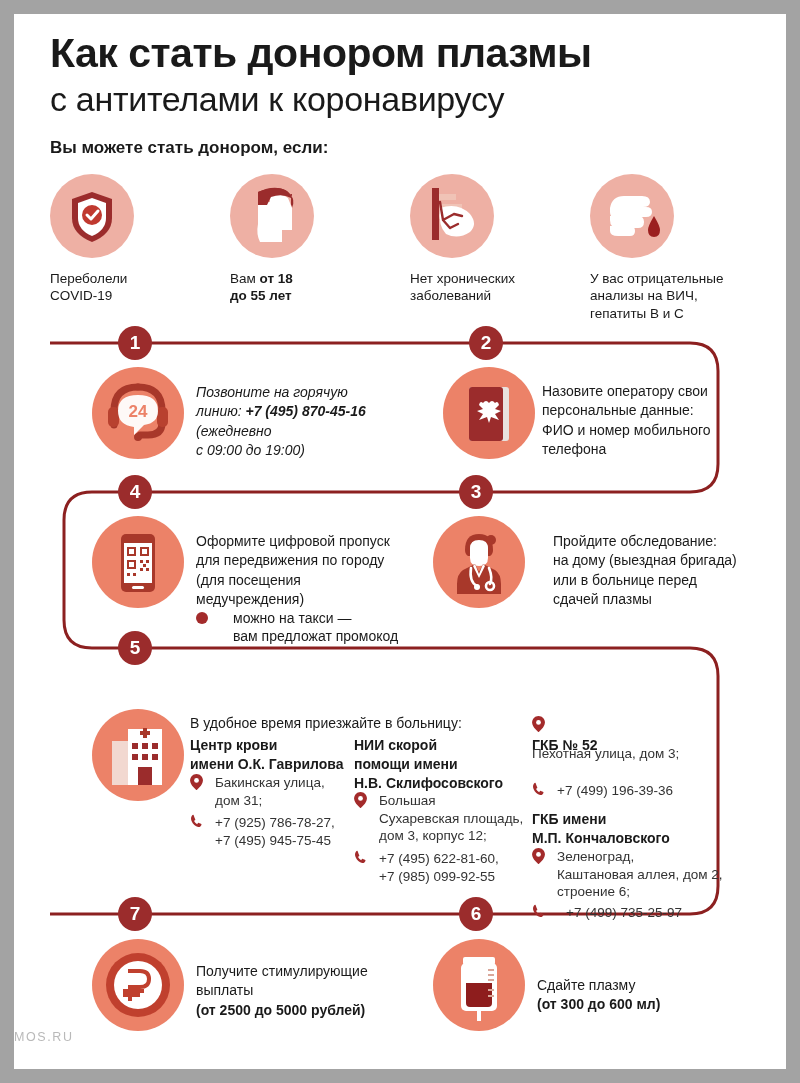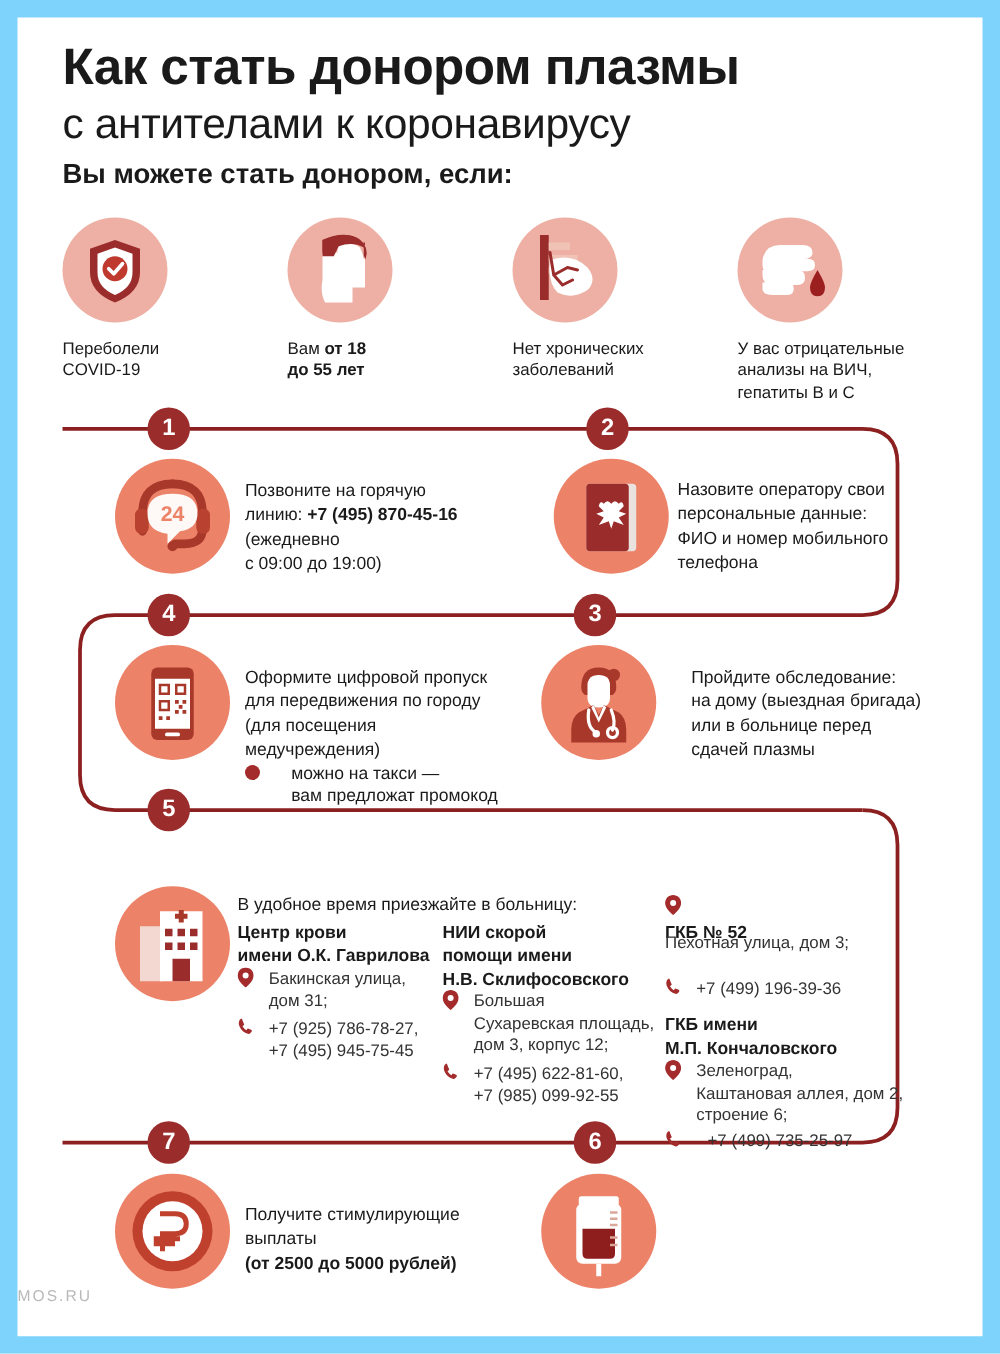--- a/index.html
+++ b/index.html
@@ -8,21 +8,21 @@
     background: #ffffff;
   }
   body {
     font-family: "Liberation Sans", "DejaVu Sans", sans-serif;
     -webkit-font-smoothing: antialiased;
   }
   #poster {
     position: relative;
     width: 800px;
     height: 1083px;
-    background: #7dd3fc;
+    background: #a3a3a3;
     box-sizing: border-box;
     overflow: hidden;
   }
   #sheet {
     position: absolute;
     left: 14px;
     top: 14px;
     width: 772px;
     height: 1055px;
     background: #ffffff;
@@ -57,22 +57,22 @@
     font-size: 34px;
     font-weight: normal;
     letter-spacing: -0.3px;
     color: #1a1a1a;
     white-space: nowrap;
     text-align: center;
   }
   .lead {
     position: absolute;
     left: 36px;
-    top: 112px;
-    font-size: 22px;
+    top: 124px;
+    font-size: 17px;
     font-weight: bold;
     color: #1a1a1a;
   }
 
   
   .cond {
     position: absolute;
     top: 160px;
     width: 175px;
   }
@@ -276,21 +276,21 @@
       <svg viewBox="0 0 92 92" width="92" height="92">
         <path d="M46 20 Q22 20 22 44 L22 58" stroke="#a8382a" stroke-width="7" fill="none" stroke-linecap="round"></path>
         <path d="M46 20 Q70 20 70 44 L70 56 Q70 68 56 68 L48 68" stroke="#a8382a" stroke-width="7" fill="none" stroke-linecap="round"></path>
         <circle cx="46" cy="70" r="4" fill="#a8382a"></circle>
         <rect x="16" y="40" width="11" height="20" rx="5" fill="#b8412f"></rect>
         <rect x="65" y="40" width="11" height="20" rx="5" fill="#b8412f"></rect>
         <path d="M46 28 Q26 28 26 44 Q26 58 42 60 L42 68 L52 58 Q66 56 66 44 Q66 28 46 28 Z" fill="#ffffff" opacity="0.95"></path>
         <text x="46" y="50" font-family="Liberation Sans, sans-serif" font-size="17" font-weight="bold" fill="#ec8268" text-anchor="middle">24</text>
       </svg>
     </div>
-    <div class="steptext" style="left:182px; top:369px; width:200px;">
+    <div class="steptext" style="left:182px; top:369px; width:200px;font-style:italic;">
       <span>Позвоните на горячую</span><br>
       <span>линию: </span><b>+7 (495) 870-45-16</b><br>
       <span>(ежедневно</span><br>
       <span>с 09:00 до 19:00)</span>
     </div>
 
     <div class="stepnum" style="left:455px; top:312px;">2</div>
     <div class="icondisc" style="left:429px; top:353px;">
       <svg viewBox="0 0 92 92" width="92" height="92">
         <rect x="26" y="20" width="40" height="54" rx="3" fill="#e9e2de"></rect>
@@ -501,17 +501,21 @@
         <g fill="#d9a79a">
           <rect x="55" y="30" width="6" height="2"></rect>
           <rect x="55" y="35" width="6" height="2"></rect>
           <rect x="55" y="40" width="6" height="2"></rect>
           <rect x="55" y="50" width="6" height="2"></rect>
           <rect x="55" y="56" width="6" height="2"></rect>
         </g>
         <rect x="44" y="72" width="4" height="10" fill="#ffffff"></rect>
       </svg>
     </div>
+    <div class="steptext" style="left:523px; top:962px; width:215px;">
+      <span>Сдайте плазму</span><br>
+      <b>(от 300 до 600 мл)</b>
+    </div>
 
     <div class="footer">MOS.RU</div>
 
   </div>
 </div>
 
 </body></html>

